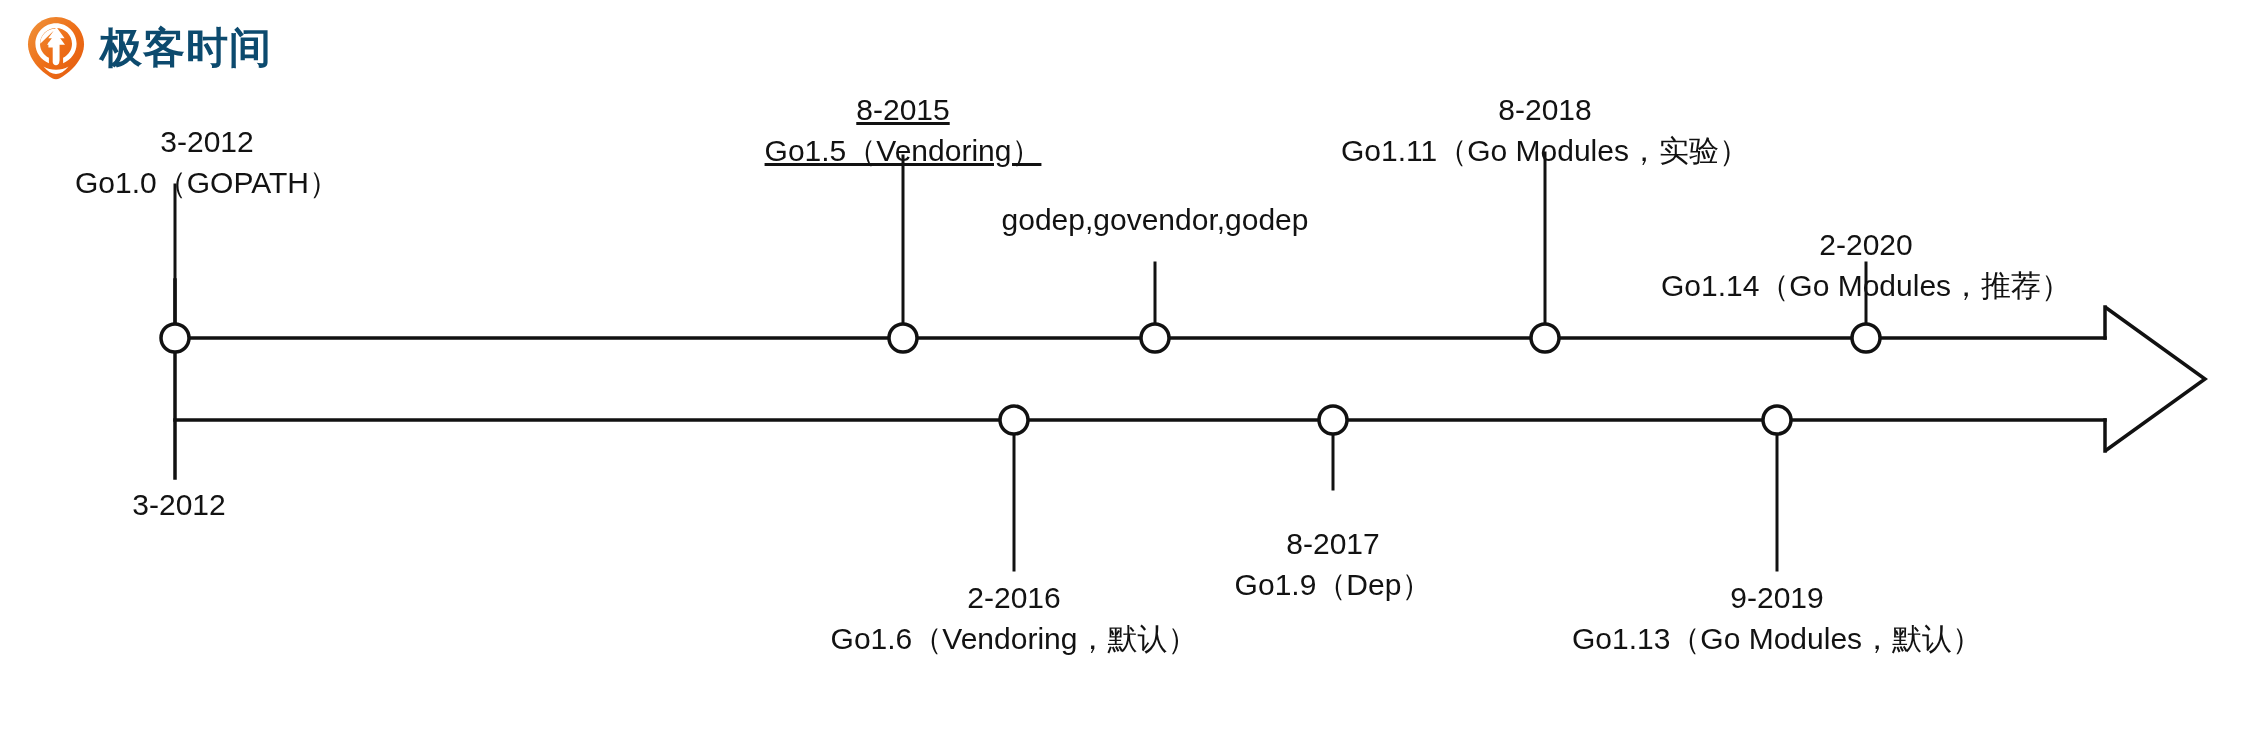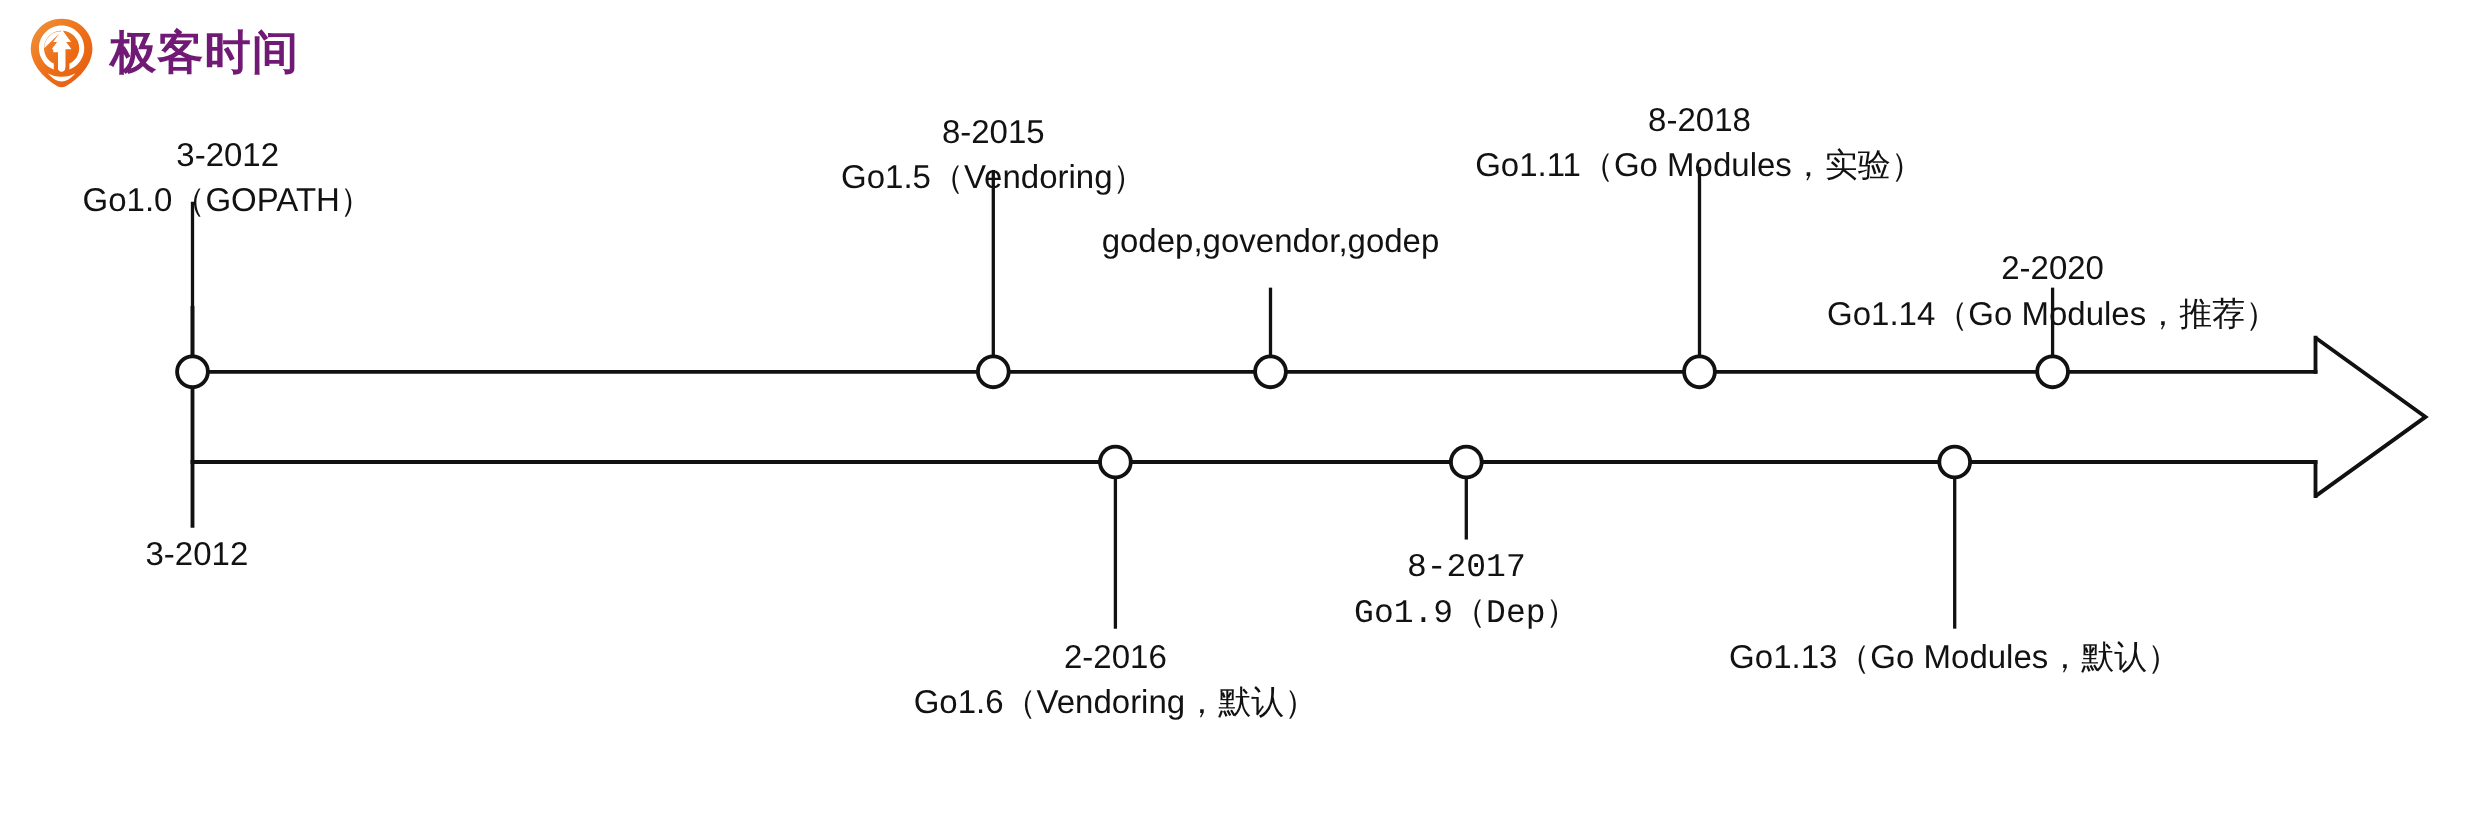--- a/index.html
+++ b/index.html
@@ -30,21 +30,21 @@
     gap: 14px;
   }
   .brand-mark {
     width: 60px;
     height: 64px;
     display: block;
   }
   .brand-text {
     font-size: 42px;
     font-weight: bold;
-    color: #701a75;
+    color: #0c4a6e;
     letter-spacing: 1px;
     line-height: 1;
     white-space: nowrap;
   }
 
   
   #timeline-svg {
     position: absolute;
     left: 0;
     top: 0;
@@ -121,44 +121,45 @@
         <circle cx="1333" cy="420" r="14" fill="#ffffff" stroke="#111111" stroke-width="3.5"></circle>
         <circle cx="1777" cy="420" r="14" fill="#ffffff" stroke="#111111" stroke-width="3.5"></circle>
       </g>
   </svg>
 
   <div id="tl-labels">
       <div class="tl-label" style="left: 207px; top: 122px;">
         <span class="l-date">3-2012</span>
         <span class="l-detail">Go1.0（GOPATH）</span>
       </div>
-      <div class="tl-label" style="left: 903px; top: 101px;">
+      <div class="tl-label" style="left: 903px; top: 90px; text-decoration: underline;">
         <span class="l-date">8-2015</span>
         <span class="l-detail">Go1.5（Vendoring）</span>
       </div>
       <div class="tl-label" style="left: 1155px; top: 200px;">
         <span class="l-detail">godep,govendor,godep</span>
       </div>
       <div class="tl-label" style="left: 1545px; top: 90px;">
         <span class="l-date">8-2018</span>
         <span class="l-detail">Go1.11（Go Modules，实验）</span>
       </div>
       <div class="tl-label" style="left: 1866px; top: 200px; margin-top: 25px;">
         <span class="l-date">2-2020</span>
         <span class="l-detail">Go1.14（Go Modules，推荐）</span>
       </div>
       <div class="tl-label" style="left: 1014px; top: 578px;">
         <span class="l-date">2-2016</span>
         <span class="l-detail">Go1.6（Vendoring，默认）</span>
       </div>
-      <div class="tl-label" style="left: 1333px; top: 497px; font-family: Liberation Mono, monospace;">
+      <div class="tl-label" style="left: 1333px; top: 524px;">
         <span class="l-date">8-2017</span>
         <span class="l-detail">Go1.9（Dep）</span>
       </div>
       <div class="tl-label" style="left: 1777px; top: 578px;">
+        <span class="l-date">9-2019</span>
         <span class="l-detail">Go1.13（Go Modules，默认）</span>
       </div>
       <div class="tl-label single" style="left: 179px; top: 485px;">
         <span class="l-date">3-2012</span>
       </div>
     </div>
 
 </div>
 
 </body></html>

